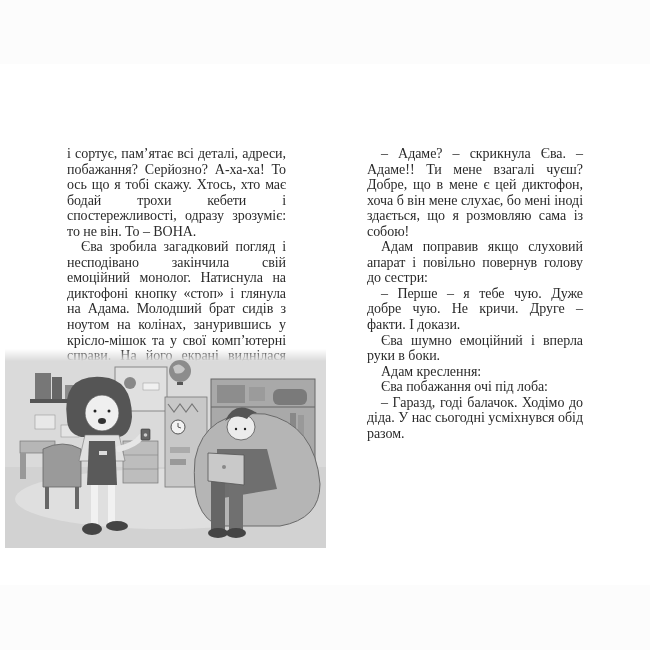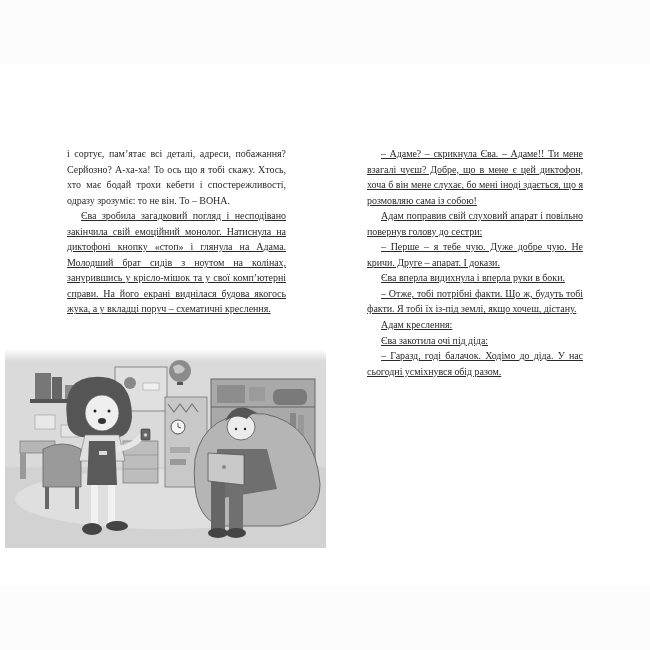--- a/index.html
+++ b/index.html
@@ -8,27 +8,27 @@
       background: #ffffff;
       font-family: "Liberation Serif", "DejaVu Serif", serif;
       color: #2a2a2a;
     }
     .band-top { position: absolute; left: 0; top: 0; width: 650px; height: 64px; background: #fcfcfc; }
     .band-bottom { position: absolute; left: 0; top: 585px; width: 650px; height: 65px; background: #fcfcfc; }
 
     .page { position: absolute; top: 0; height: 650px; }
     .col {
       position: absolute;
-      font-size: 10px;
+      font-size: 14px;
       line-height: 15.55px;
       text-align: justify;
       letter-spacing: -0.05px;
     }
     .col p { margin: 0; text-indent: 0; }
-    .col p.ind { text-indent: 14px; text-decoration: underline; }
+    .col p.ind { text-indent: 14px; }
     .col-left { left: 67px; top: 146px; width: 219px; }
     .col-right { left: 367px; top: 146px; width: 216px; }
 
     .illus {
       position: absolute; left: 5px; top: 349px; width: 321px; height: 199px;
       overflow: hidden;
       background: linear-gradient(180deg, #e9e9e9 0%, #d5d5d5 45%, #cfcfcf 62%, #dcdcdc 100%);
       -webkit-mask-image: linear-gradient(180deg, transparent 0, #000 12px);
       mask-image: linear-gradient(180deg, transparent 0, #000 12px);
     }
@@ -149,21 +149,20 @@
         <rect x="136" y="80" width="9" height="11" rx="1" fill="#666" stroke="#333" stroke-width="0.6"></rect>
         <circle cx="140.5" cy="86" r="1.8" fill="#ccc"></circle>
       </g>
     </svg>
   </div>
 </div>
 
 <div class="page">
   <div class="col col-right">
     <p class="ind">– Адаме? – скрикнула Єва. – Адаме!! Ти мене взагалі чуєш? Добре, що в мене є цей диктофон, хоча б він мене слухає, бо мені іноді здається, що я розмовляю сама із собою!</p>
-    <p class="ind">Адам поправив свій слуховий апарат і повільно повернув голову до сестри:</p>
-    <p class="ind">– Перше – я тебе чую. Дуже добре чую. Не кричи. Друге – апарат. І докази.</p>
-    <p class="ind">Єва вперла видихнула і вперла руки в боки.</p>
-    <p class="ind">– Отже, тобі потрібні факти. Що ж, будуть тобі факти. Я тобі їх із-під землі, якщо хочеш, дістану.</p>
+    <p class="ind">Адам поправив якщо слуховий апарат і повільно повернув голову до сестри:</p>
+    <p class="ind">– Перше – я тебе чую. Дуже добре чую. Не кричи. Друге – факти. І докази.</p>
+    <p class="ind">Єва шумно емоційний і вперла руки в боки.</p>
     <p class="ind">Адам креслення:</p>
-    <p class="ind">Єва закотила очі під діда:</p>
+    <p class="ind">Єва побажання очі під лоба:</p>
     <p class="ind">– Гаразд, годі балачок. Ходімо до діда. У нас сьогодні усміхнувся обід разом.</p>
   </div>
 </div>
 
 </body></html>

